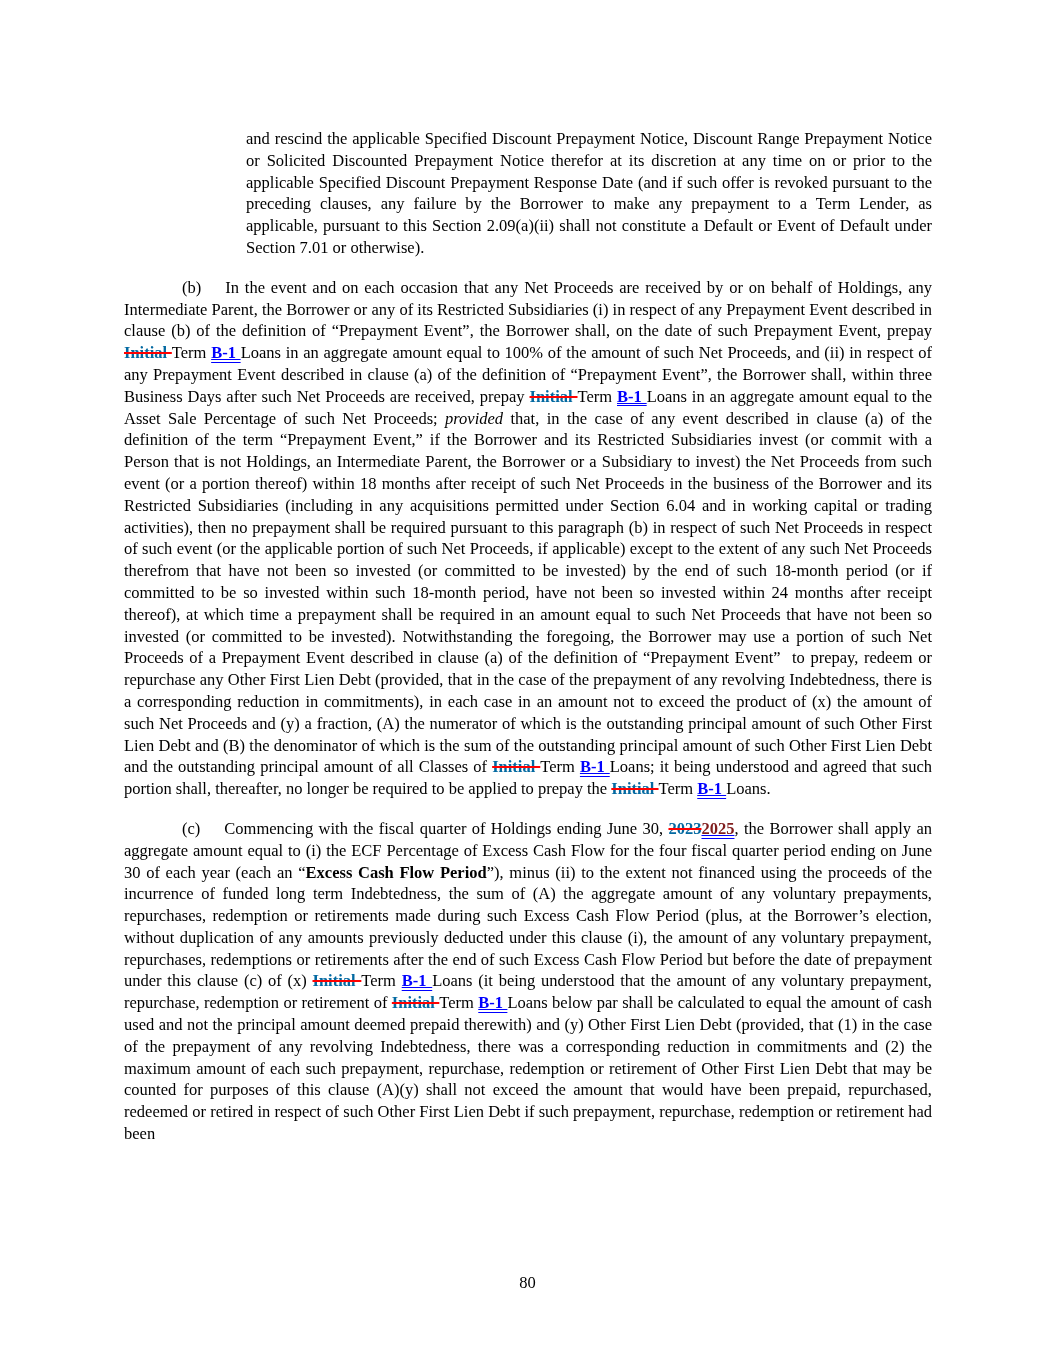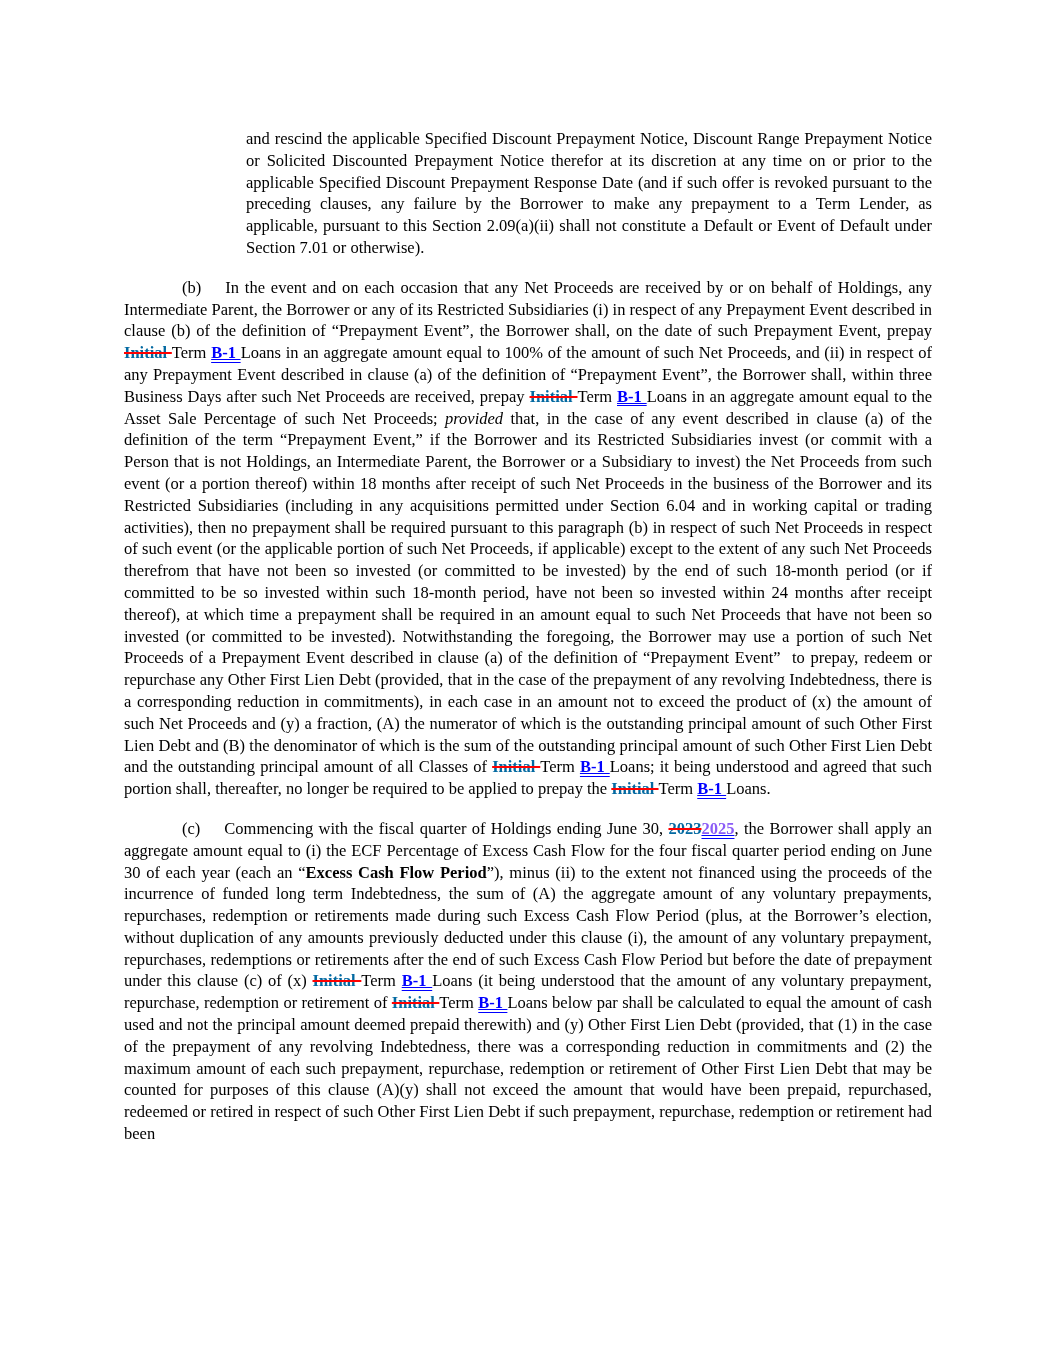--- a/index.html
+++ b/index.html
@@ -45,21 +45,21 @@
   .run.ins {
     color: #0000ff;
     font-weight: bold;
     text-decoration-line: underline;
     text-decoration-style: double;
     text-decoration-color: #0000ff;
     white-space: pre-wrap;
     margin-top: 24px;
   }
   .run.insred {
-    color: #8b5cf6;
+    color: #7f1d1d;
     font-weight: bold;
     text-decoration-line: underline;
     text-decoration-style: double;
     text-decoration-color: #0000ff;
     white-space: pre-wrap;
     margin-top: 24px;
   }
   .page-number {
     position: absolute;
     left: 0;
@@ -70,13 +70,14 @@
 </style>
 </head>
 <body>
 
 <div class="page">
   <div class="content">
     <div class="bq"><span class="run plain">and rescind the applicable Specified Discount Prepayment Notice, Discount Range Prepayment Notice or Solicited Discounted Prepayment Notice therefor at its discretion at any time on or prior to the applicable Specified Discount Prepayment Response Date (and if such offer is revoked pursuant to the preceding clauses, any failure by the Borrower to make any prepayment to a Term Lender, as applicable, pursuant to this Section 2.09(a)(ii) shall not constitute a Default or Event of Default under Section 7.01 or otherwise).</span></div>
     <div class="para"><span class="run plain">(b)</span><span class="tab"></span><span class="run plain">In the event and on each occasion that any Net Proceeds are received by or on behalf of Holdings, any Intermediate Parent, the Borrower or any of its Restricted Subsidiaries (i) in respect of any Prepayment Event described in clause (b) of the definition of “Prepayment Event”, the Borrower shall, on the date of such Prepayment Event, prepay </span><span class="run del">Initial </span><span class="run plain">Term </span><span class="run ins">B-1 </span><span class="run plain">Loans in an aggregate amount equal to 100% of the amount of such Net Proceeds, and (ii) in respect of any Prepayment Event described in clause (a) of the definition of “Prepayment Event”, the Borrower shall, within three Business Days after such Net Proceeds are received, prepay </span><span class="run del">Initial </span><span class="run plain">Term </span><span class="run ins">B-1 </span><span class="run plain">Loans in an aggregate amount equal to the Asset Sale Percentage of such Net Proceeds; </span><span class="run i">provided</span><span class="run plain"> that, in the case of any event described in clause (a) of the definition of the term “Prepayment Event,” if the Borrower and its Restricted Subsidiaries invest (or commit with a Person that is not Holdings, an Intermediate Parent, the Borrower or a Subsidiary to invest) the Net Proceeds from such event (or a portion thereof) within 18 months after receipt of such Net Proceeds in the business of the Borrower and its Restricted Subsidiaries (including in any acquisitions permitted under Section 6.04 and in working capital or trading activities), then no prepayment shall be required pursuant to this paragraph (b) in respect of such Net Proceeds in respect of such event (or the applicable portion of such Net Proceeds, if applicable) except to the extent of any such Net Proceeds therefrom that have not been so invested (or committed to be invested) by the end of such 18-month period (or if committed to be so invested within such 18-month period, have not been so invested within 24 months after receipt thereof), at which time a prepayment shall be required in an amount equal to such Net Proceeds that have not been so invested (or committed to be invested). Notwithstanding the foregoing, the Borrower may use a portion of such Net Proceeds of a Prepayment Event described in clause (a) of the definition of “Prepayment Event”&nbsp; to prepay, redeem or repurchase any Other First Lien Debt (provided, that in the case of the prepayment of any revolving Indebtedness, there is a corresponding reduction in commitments), in each case in an amount not to exceed the product of (x) the amount of such Net Proceeds and (y) a fraction, (A) the numerator of which is the outstanding principal amount of such Other First Lien Debt and (B) the denominator of which is the sum of the outstanding principal amount of such Other First Lien Debt and the outstanding principal amount of all Classes of </span><span class="run del">Initial </span><span class="run plain">Term </span><span class="run ins">B-1 </span><span class="run plain">Loans; it being understood and agreed that such portion shall, thereafter, no longer be required to be applied to prepay the </span><span class="run del">Initial </span><span class="run plain">Term </span><span class="run ins">B-1 </span><span class="run plain">Loans.</span></div>
     <div class="para"><span class="run plain">(c)</span><span class="tab"></span><span class="run plain">Commencing with the fiscal quarter of Holdings ending June 30, </span><span class="run del">2023</span><span class="run insred">2025</span><span class="run plain">, the Borrower shall apply an aggregate amount equal to (i) the ECF Percentage of Excess Cash Flow for the four fiscal quarter period ending on June 30 of each year (each an “</span><span class="run b">Excess Cash Flow Period</span><span class="run plain">”), minus (ii) to the extent not financed using the proceeds of the incurrence of funded long term Indebtedness, the sum of (A) the aggregate amount of any voluntary prepayments, repurchases, redemption or retirements made during such Excess Cash Flow Period (plus, at the Borrower’s election, without duplication of any amounts previously deducted under this clause (i), the amount of any voluntary prepayment, repurchases, redemptions or retirements after the end of such Excess Cash Flow Period but before the date of prepayment under this clause (c) of (x) </span><span class="run del">Initial </span><span class="run plain">Term </span><span class="run ins">B-1 </span><span class="run plain">Loans (it being understood that the amount of any voluntary prepayment, repurchase, redemption or retirement of </span><span class="run del">Initial </span><span class="run plain">Term </span><span class="run ins">B-1 </span><span class="run plain">Loans below par shall be calculated to equal the amount of cash used and not the principal amount deemed prepaid therewith) and (y) Other First Lien Debt (provided, that (1) in the case of the prepayment of any revolving Indebtedness, there was a corresponding reduction in commitments and (2) the maximum amount of each such prepayment, repurchase, redemption or retirement of Other First Lien Debt that may be counted for purposes of this clause (A)(y) shall not exceed the amount that would have been prepaid, repurchased, redeemed or retired in respect of such Other First Lien Debt if such prepayment, repurchase, redemption or retirement had been</span></div>
   </div>
+  <div class="page-number">80</div>
 </div>
 
 </body></html>

